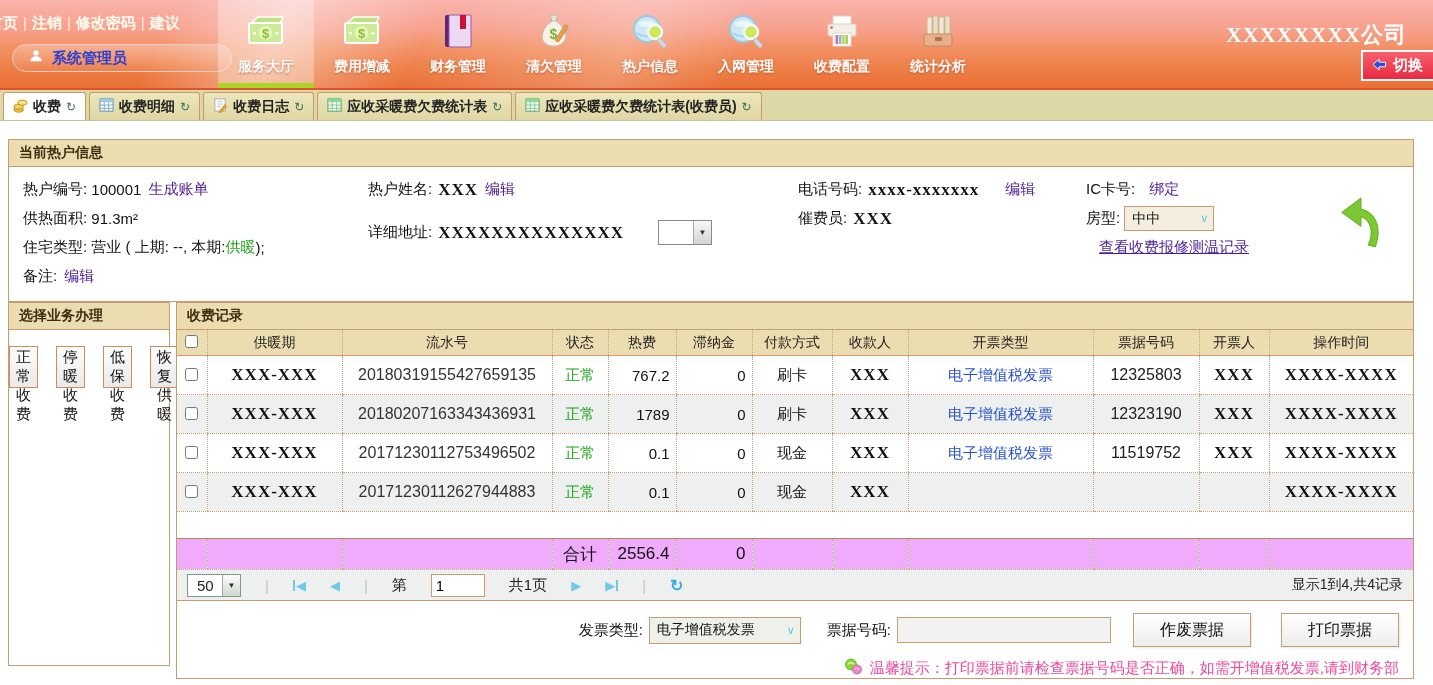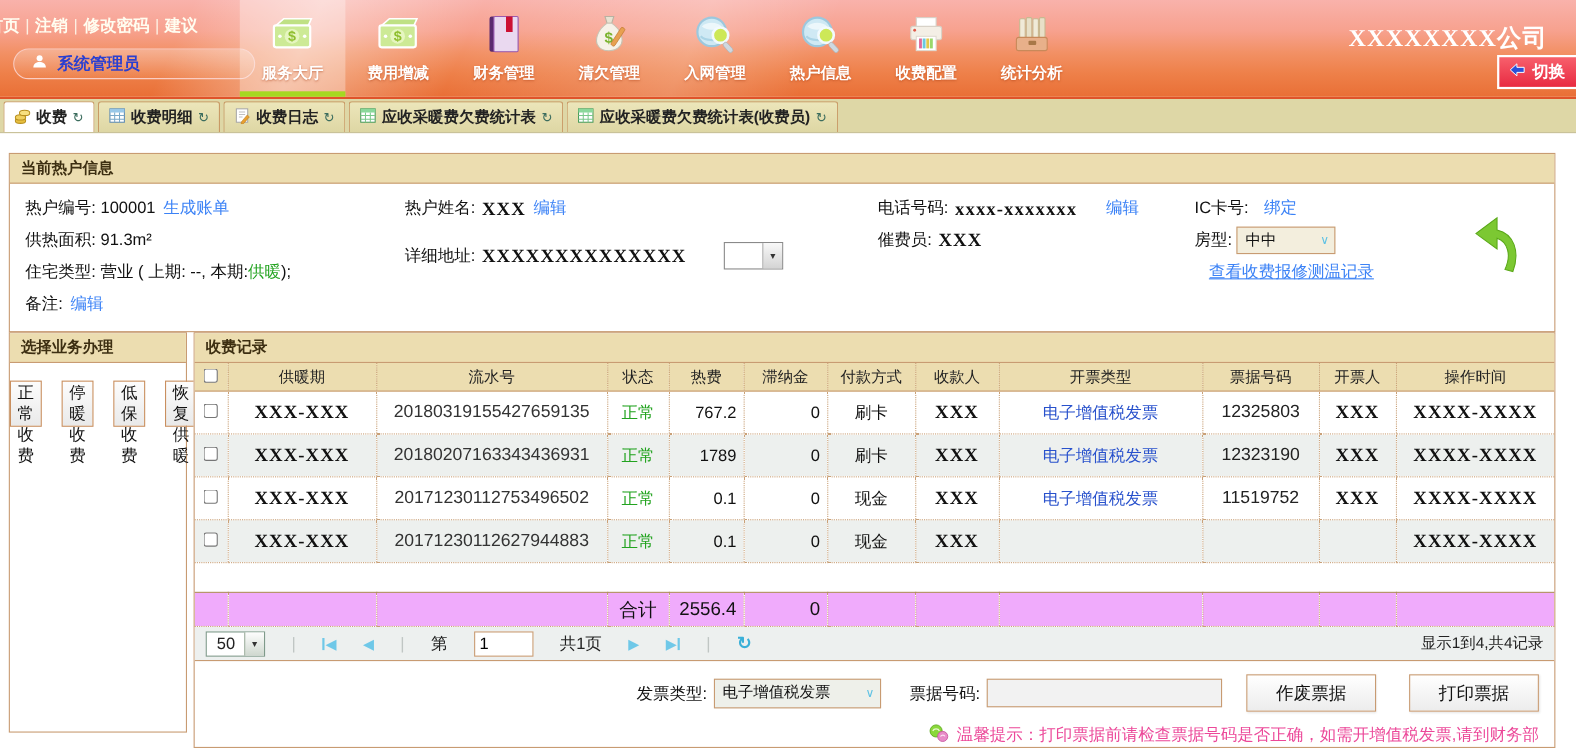--- a/index.html
+++ b/index.html
@@ -50,21 +50,21 @@
 
   
   .customer-body{display:flex;padding:8px 10px 10px 14px;position:relative;min-height:115px;}
   .f-row{height:29px;display:flex;align-items:center;font-size:15px;color:#111;white-space:nowrap;}
   .cust-col1{width:345px;}
   .cust-col2{width:430px;}
   .cust-col2 .gap{height:14px;}
   .cust-col3{width:288px;}
   .cust-col4{width:270px;}
   .lbl{color:#111;}
-  .link{color:#3b82f6;cursor:pointer;margin-left:7px;}
+  .link{color:#4c1d95;cursor:pointer;margin-left:7px;}
   .xval{font-family:"Liberation Serif",serif;font-weight:bold;font-size:17px;margin-left:6px;letter-spacing:1px;}
   .green{color:#22a31f;}
   .sel{display:inline-flex;align-items:center;border:1px solid #c89b72;background:#f3eedd;height:23px;
     padding:0 5px 0 7px;font-size:14px;cursor:pointer;color:#111;}
   .sel .chev{color:#5fc2e4;font-size:11px;margin-left:14px;}
   .winsel{width:52px;height:23px;border:1px solid #8a8a8a;background:#fff;display:inline-flex;
     align-items:stretch;margin-left:34px;cursor:pointer;}
   .winsel .btn{margin-left:auto;width:17px;background:linear-gradient(#f8f8f8,#d4d4d4);
     border-left:1px solid #aaa;display:flex;align-items:center;justify-content:center;font-size:8px;color:#333;}
   .back-arrow{position:absolute;right:30px;top:26px;cursor:pointer;}
@@ -193,33 +193,33 @@
       <div class="nav-item" data-interactable="true">
         <span class="nav-icon" data-interactable="false">
           <svg width="38" height="36" viewBox="0 0 38 36">
               <circle cx="16" cy="16" r="13" fill="#cfe9f4" stroke="#9cc8de" stroke-width="2"></circle>
               <path d="M7 11 C11 6.5 21 6.5 25 11 C20 15 12 15 7 11 Z" fill="#eef8fc" opacity="0.9"></path>
               <path d="M6 20 C10 24 20 25 26 20" fill="none" stroke="#aad4e6" stroke-width="2"></path>
               <circle cx="24" cy="19" r="7" fill="#cde858" stroke="#f2fafe" stroke-width="2.4"></circle>
               <rect x="28.6" y="24.5" width="4.4" height="11" rx="2.2" transform="rotate(-42 31 30)" fill="#cfd8e0" stroke="#aab4bc" stroke-width="0.6"></rect>
             </svg>
         </span>
-        <span class="nav-label" data-interactable="false">入网管理</span>
+        <span class="nav-label" data-interactable="false">热户信息</span>
       </div>
       <div class="nav-item" data-interactable="true">
         <span class="nav-icon" data-interactable="false">
           <svg width="38" height="36" viewBox="0 0 38 36">
               <circle cx="16" cy="16" r="13" fill="#cfe9f4" stroke="#9cc8de" stroke-width="2"></circle>
               <path d="M7 11 C11 6.5 21 6.5 25 11 C20 15 12 15 7 11 Z" fill="#eef8fc" opacity="0.9"></path>
               <path d="M6 20 C10 24 20 25 26 20" fill="none" stroke="#aad4e6" stroke-width="2"></path>
               <circle cx="24" cy="19" r="7" fill="#cde858" stroke="#f2fafe" stroke-width="2.4"></circle>
               <rect x="28.6" y="24.5" width="4.4" height="11" rx="2.2" transform="rotate(-42 31 30)" fill="#cfd8e0" stroke="#aab4bc" stroke-width="0.6"></rect>
             </svg>
         </span>
-        <span class="nav-label" data-interactable="false">热户信息</span>
+        <span class="nav-label" data-interactable="false">入网管理</span>
       </div>
       <div class="nav-item" data-interactable="true">
         <span class="nav-icon" data-interactable="false">
           <svg width="36" height="36" viewBox="0 0 36 36">
               <rect x="9" y="3" width="18" height="9" fill="#fff" stroke="#d8d2c8"></rect>
               <rect x="4" y="11" width="28" height="12" rx="2" fill="#f4efe6" stroke="#d8d2c8"></rect>
               <rect x="9" y="20" width="18" height="13" fill="#fff" stroke="#e0dad0"></rect>
               <rect x="11.5" y="22" width="2.6" height="9" fill="#e06a9a"></rect>
               <rect x="14.8" y="22" width="2.6" height="9" fill="#6ac8e0"></rect>
               <rect x="18.1" y="22" width="2.6" height="9" fill="#e0c84a"></rect>

